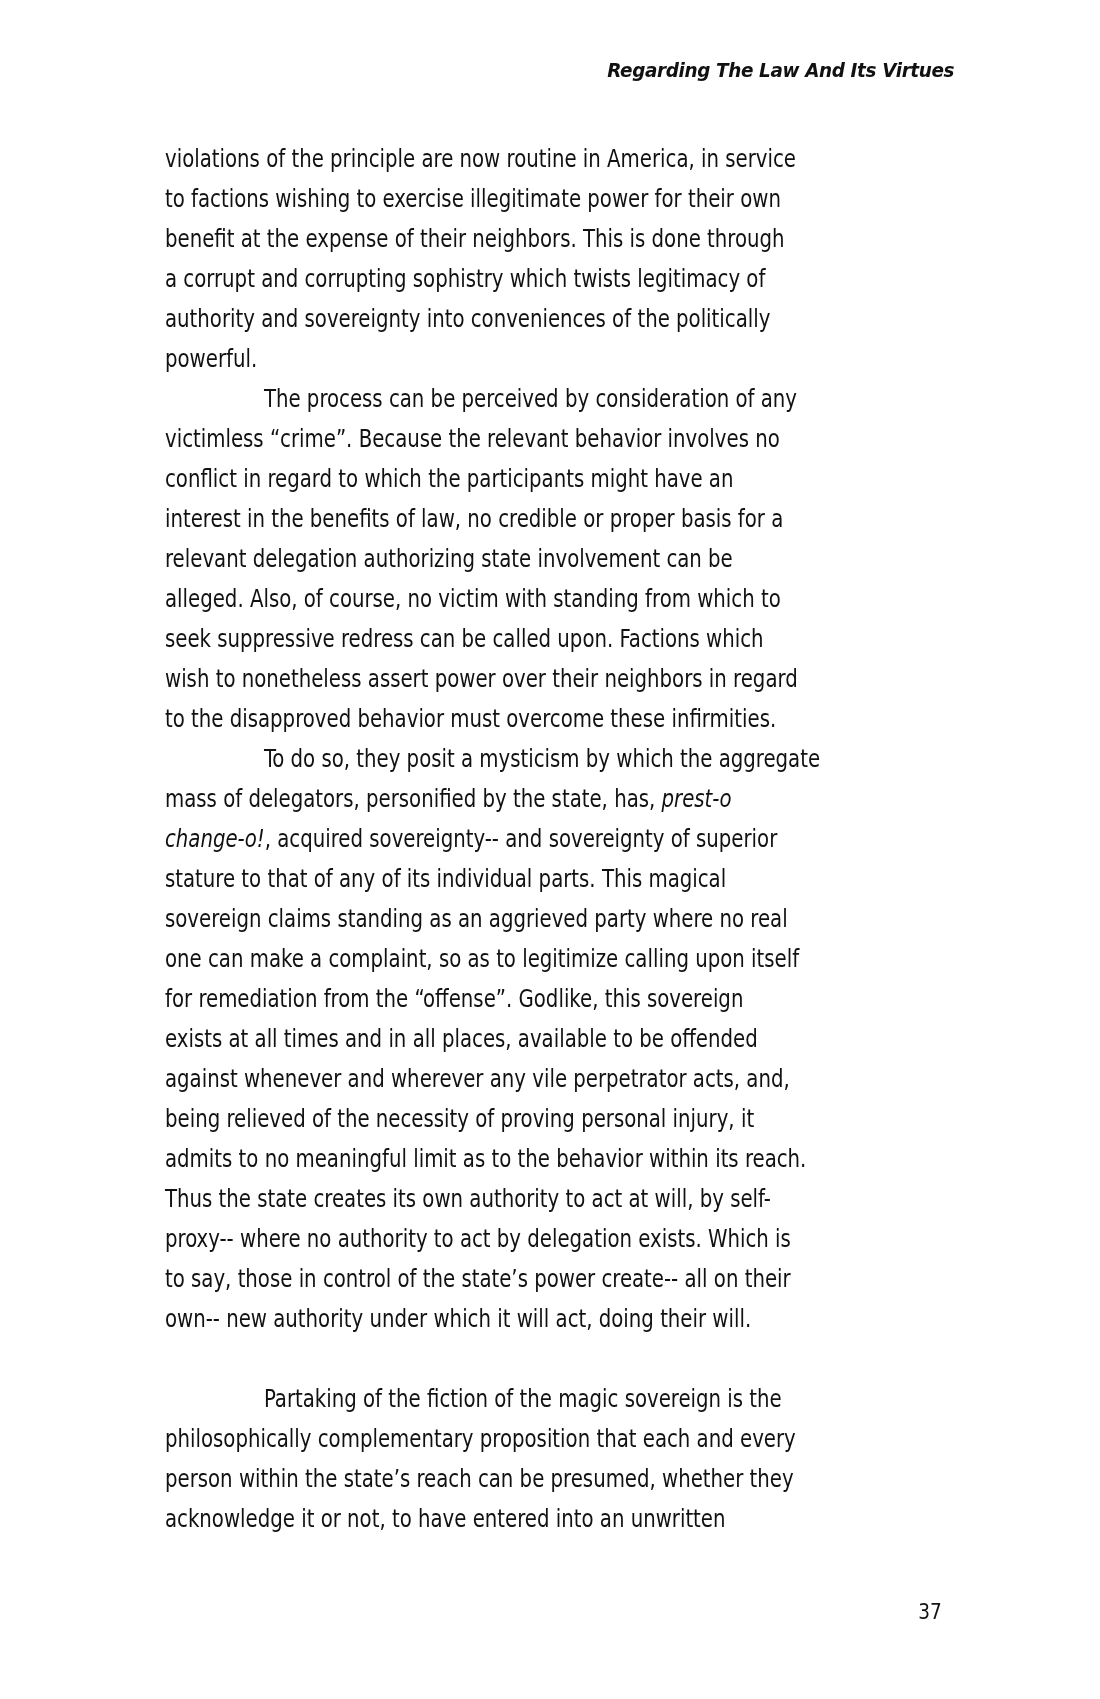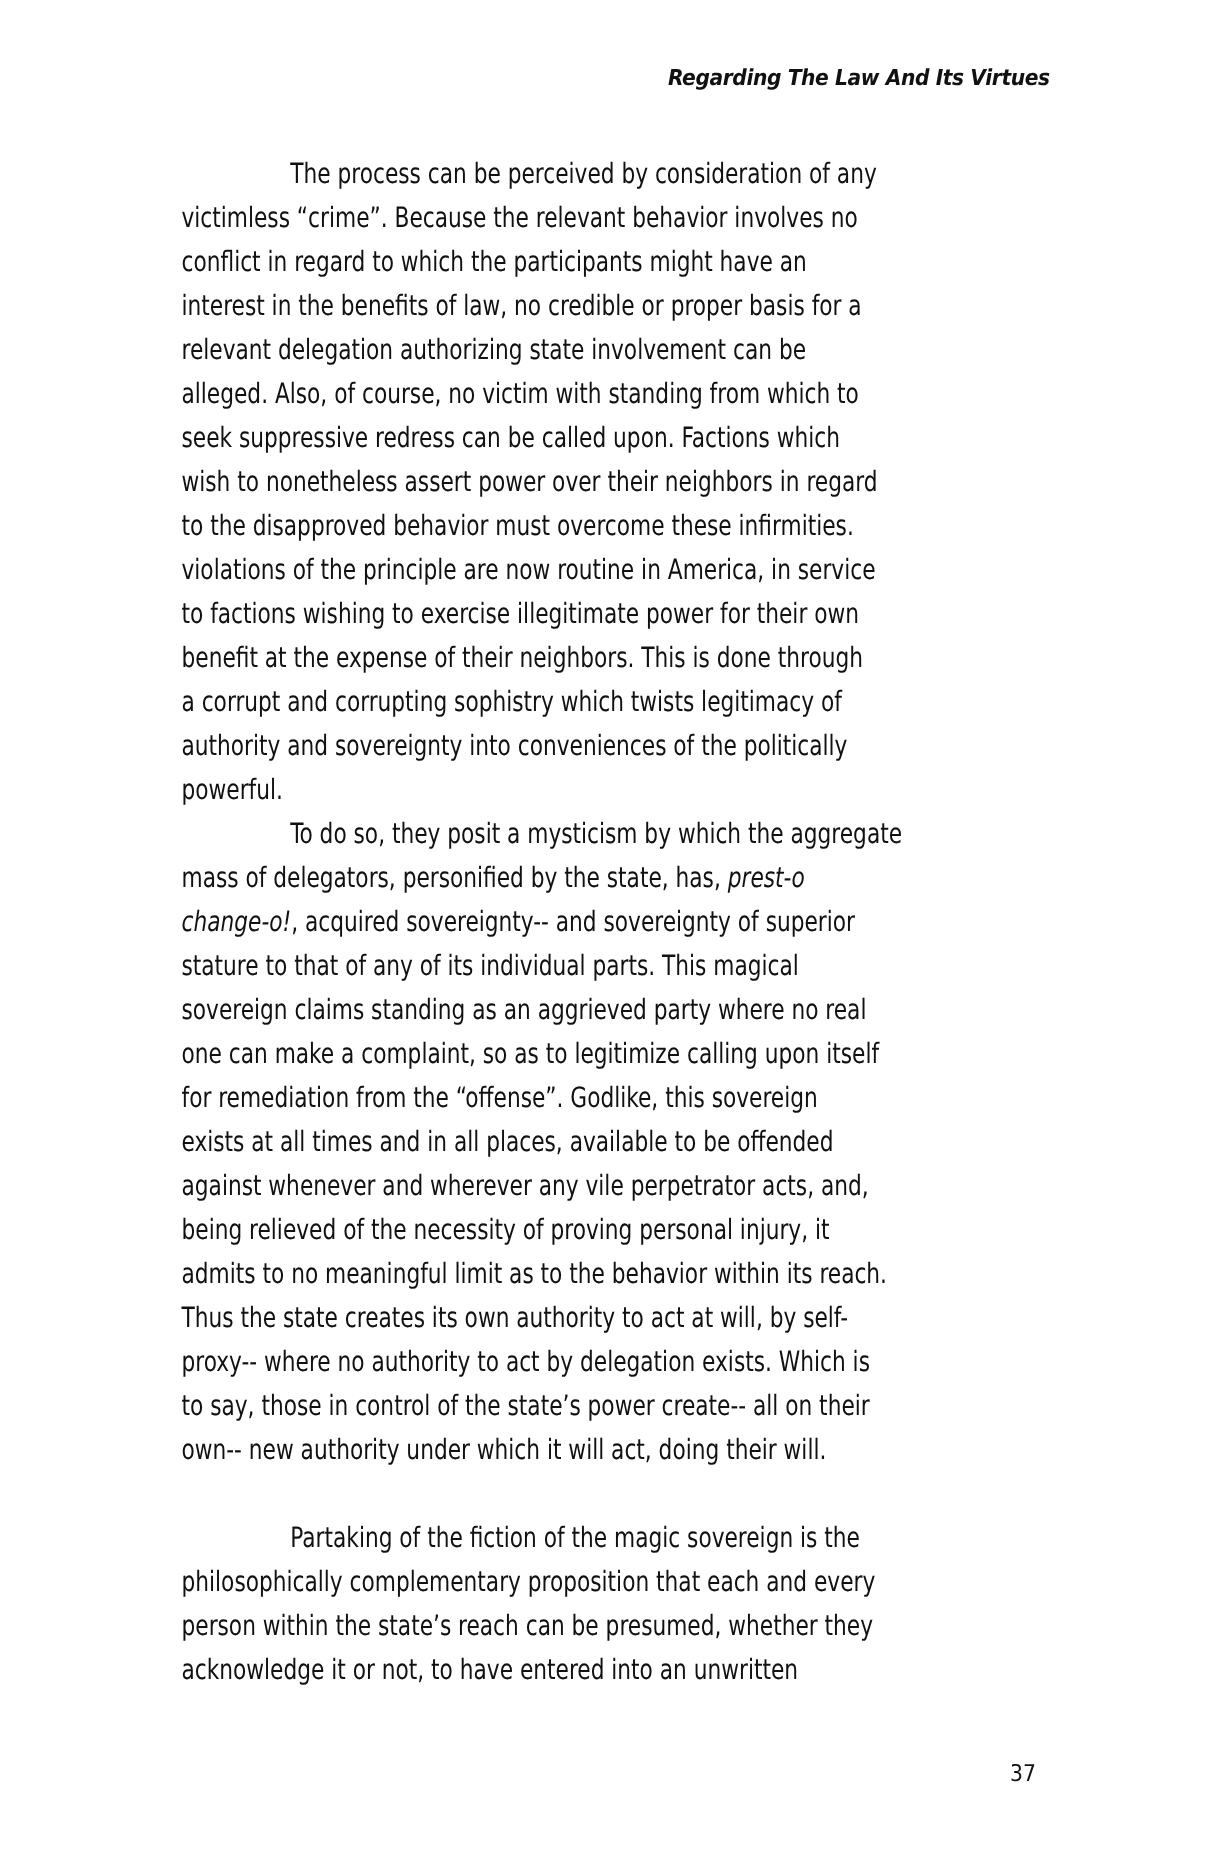--- a/index.html
+++ b/index.html
@@ -77,38 +77,38 @@
 </head>
 <body>
 
 <div class="page">
 
   <div class="running-header">Regarding The Law And Its Virtues</div>
 
   <div class="body-text">
 
     <div>
+      <span class="line">violations of the principle are now routine in America, in service</span>
+      <span class="line">to factions wishing to exercise illegitimate power for their own</span>
+      <span class="line">benefit at the expense of their neighbors.  This is done through</span>
+      <span class="line">a corrupt and corrupting sophistry which twists legitimacy of</span>
+      <span class="line">authority and sovereignty into conveniences of the politically</span>
+      <span class="line">powerful.</span>
+    </div>
+
+    <div>
       <span class="line indent">The process can be perceived by consideration of any</span>
       <span class="line">victimless “crime”.  Because the relevant behavior involves no</span>
       <span class="line">conflict in regard to which the participants might have an</span>
       <span class="line">interest in the benefits of law, no credible or proper basis for a</span>
       <span class="line">relevant delegation authorizing state involvement can be</span>
       <span class="line">alleged.  Also, of course, no victim with standing from which to</span>
       <span class="line">seek suppressive redress can be called upon.  Factions which</span>
       <span class="line">wish to nonetheless assert power over their neighbors in regard</span>
       <span class="line">to the disapproved behavior must overcome these infirmities.</span>
-    </div>
-
-    <div>
-      <span class="line">violations of the principle are now routine in America, in service</span>
-      <span class="line">to factions wishing to exercise illegitimate power for their own</span>
-      <span class="line">benefit at the expense of their neighbors.  This is done through</span>
-      <span class="line">a corrupt and corrupting sophistry which twists legitimacy of</span>
-      <span class="line">authority and sovereignty into conveniences of the politically</span>
-      <span class="line">powerful.</span>
     </div>
 
     <div>
       <span class="line indent">To do so, they posit a mysticism by which the aggregate</span>
       <span class="line"><span>mass of delegators, personified by the state, has, </span><span class="it">prest-o</span></span>
       <span class="line"><span class="it">change-o!</span><span>,</span> <span>acquired sovereignty-- and sovereignty of superior</span></span>
       <span class="line">stature to that of any of its individual parts.  This magical</span>
       <span class="line">sovereign claims standing as an aggrieved party where no real</span>
       <span class="line">one can make a complaint, so as to legitimize calling upon itself</span>
       <span class="line">for remediation from the “offense”.  Godlike, this sovereign</span>

